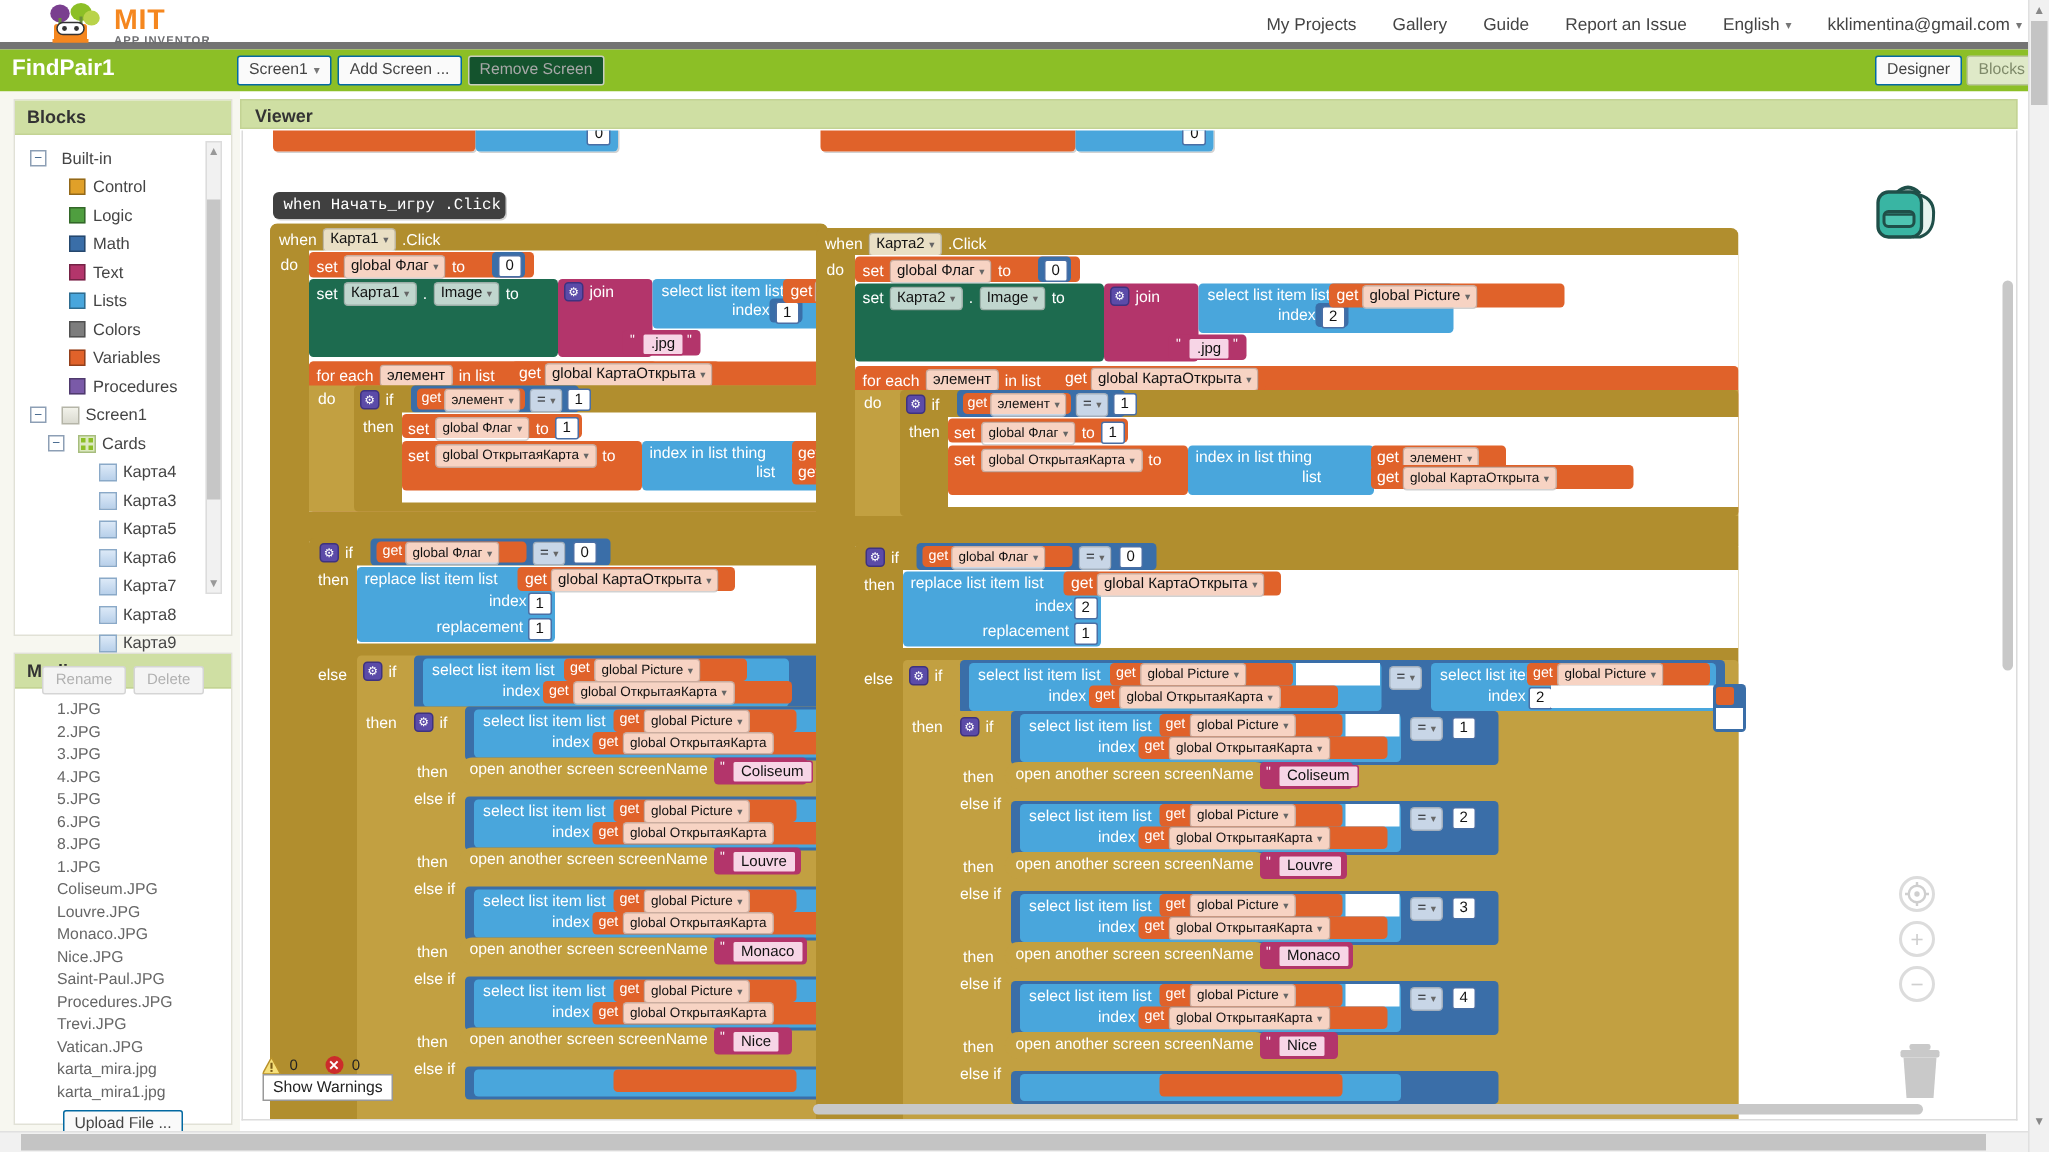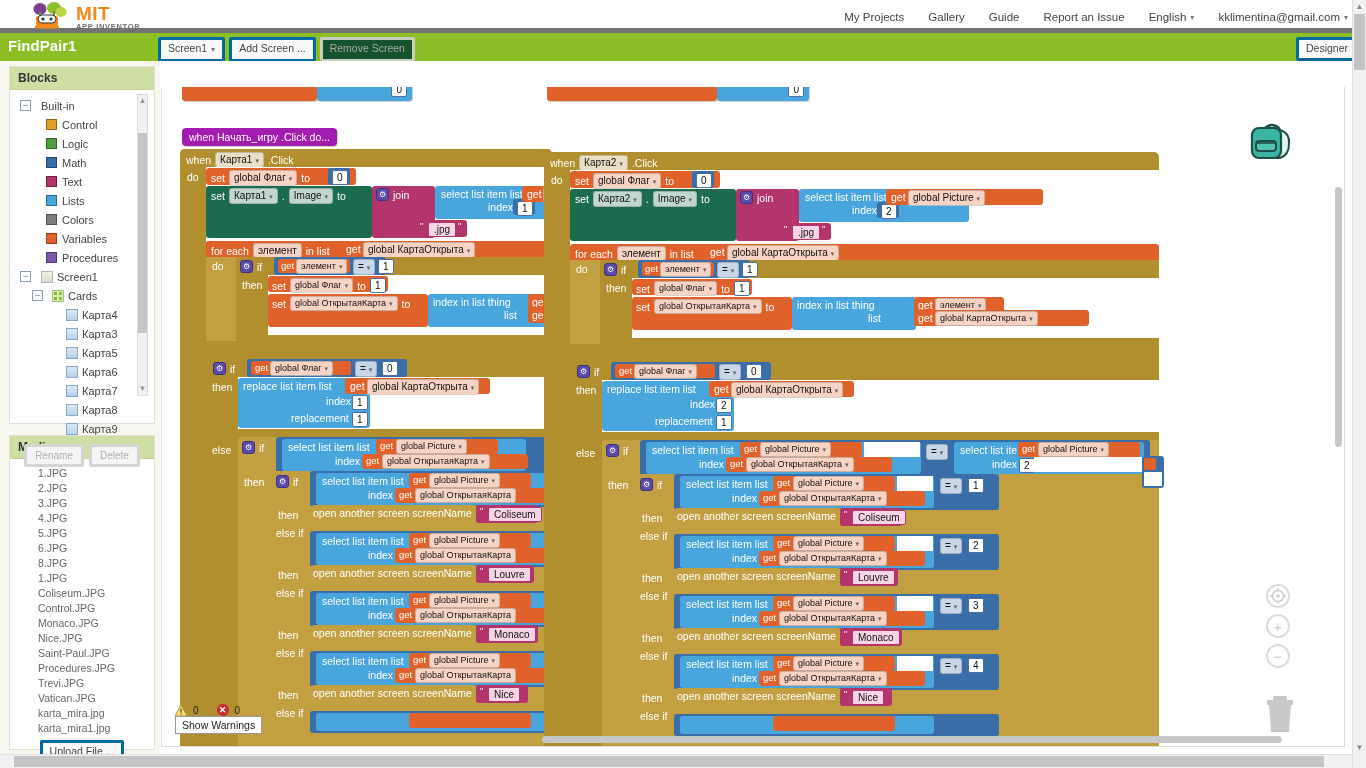--- a/index.html
+++ b/index.html
@@ -37,31 +37,31 @@
     position: absolute; left: 0; top: 33px; width: 1366px; height: 28px;
     background: #8cbf26;
   }
   .projtitle {
     position: absolute; left: 8px; top: 4px;
     font-size: 15px; font-weight: bold; color: #ffffff;
   }
   .projbtns { position: absolute; left: 158px; top: 4px; display: flex; gap: 4px; }
   .btn {
     background: #fafafa;
-    border: 3px solid #0369a1;
+    border: 1px solid #0369a1;
     border-radius: 2px;
     font-size: 10.5px;
     color: #444;
     padding: 2px 7px 3px 7px;
     cursor: pointer;
     line-height: 13px;
     white-space: nowrap;
   }
   .btn.disabled { color: #a8a8a8; background: #14532d; border-color: #c9cdbf; }
-  .rightbtns { position: absolute; right: 8px; top: 4px; display: flex; gap: 3px; flex-direction: column; }
+  .rightbtns { position: absolute; right: 8px; top: 4px; display: flex; gap: 3px; }
   .btn.blocks-active { background: #dfe9c8; color: #7f8a6a; border-color: #b9c59b; }
 
   
   .leftpanel { position: absolute; left: 0; top: 61px; width: 160px; height: 707px; background: #f7f7f0; }
   .panel-card { background: #fff; border: 1px solid #e1e1d6; margin: 5px 5px 0 9px; }
   .panel-head {
     background: #cfdfa3; color: #333; font-size: 12px; font-weight: bold;
     padding: 4px 8px; border-bottom: 1px solid #c3d394;
   }
   .panel-body { position: relative; padding: 6px 0 4px 0; }
@@ -317,58 +317,59 @@
       <div class="media-list">
         <div class="media-item">1.JPG</div>
         <div class="media-item">2.JPG</div>
         <div class="media-item">3.JPG</div>
         <div class="media-item">4.JPG</div>
         <div class="media-item">5.JPG</div>
         <div class="media-item">6.JPG</div>
         <div class="media-item">8.JPG</div>
         <div class="media-item">1.JPG</div>
         <div class="media-item">Coliseum.JPG</div>
-        <div class="media-item">Control.JPG</div>
+        <div class="media-item">Louvre.JPG</div>
         <div class="media-item">Monaco.JPG</div>
         <div class="media-item">Nice.JPG</div>
         <div class="media-item">Saint-Paul.JPG</div>
         <div class="media-item">Procedures.JPG</div>
         <div class="media-item">Trevi.JPG</div>
         <div class="media-item">Vatican.JPG</div>
         <div class="media-item">karta_mira.jpg</div>
         <div class="media-item">karta_mira1.jpg</div>
       </div>
       <div class="upload-wrap">
         <div class="btn">Upload File ...</div>
       </div>
     </div>
   </div>
 </div>
 
 <div class="viewer">
+  <div class="viewer-head">Viewer</div>
 
   <div class="canvas">
 
     <div class="blk shadow" style="left:20px; top:-12px; width:135px; height:26px; border-radius:3px;">
       <div style="position:absolute;inset:0;background:#e0622a;border-radius:3px;"></div>
     </div>
     <div class="blk shadow" style="left:155px; top:-12px; width:95px; height:26px; border-radius:3px;">
       <div style="position:absolute;inset:0;background:#49a6dc;border-radius:3px;"></div>
       <div style="position:absolute;right:5px;top:7px;" class="numfld">0</div>
     </div>
 
     <div class="blk shadow" style="left:385px; top:-12px; width:170px; height:26px; border-radius:3px;">
       <div style="position:absolute;inset:0;background:#e0622a;border-radius:3px;"></div>
     </div>
     <div class="blk shadow" style="left:555px; top:-12px; width:92px; height:26px; border-radius:3px;">
       <div style="position:absolute;inset:0;background:#49a6dc;border-radius:3px;"></div>
       <div style="position:absolute;right:5px;top:7px;" class="numfld">0</div>
     </div>
 
-    <div class="blk shadow" style="left:20px; top:41px; width:155px; height:18px; background:#a21caf; border-radius:4px; padding:3px 0 0 7px;">
+    <div class="blk shadow" style="left:20px; top:41px; width:155px; height:18px; background:#404040; border-radius:4px; padding:3px 0 0 7px;font-family:Liberation Mono, monospace;">
       <span class="lbl">when Начать_игру .Click do...</span>
     </div>
 
     <div class="blk" style="left:18px; top:62px; width:372px; height:620px; overflow:hidden;">
 
       <div style="position:absolute;left:0;top:0;width:372px;height:620px;background:#b18e2e;border-radius:5px;"></div>
       <div style="position:absolute;left:0;top:0;width:372px;height:20px;background:#b18e2e;border-radius:5px 5px 0 0;"></div>
 
       <div class="row" style="position:absolute;left:6px;top:3px;">
         <span class="lbl">when</span>

